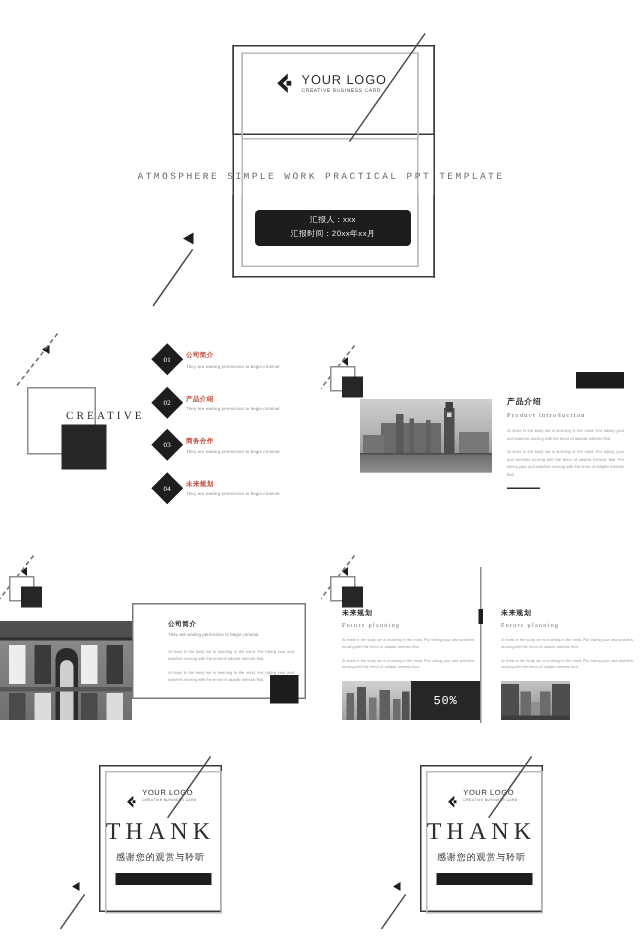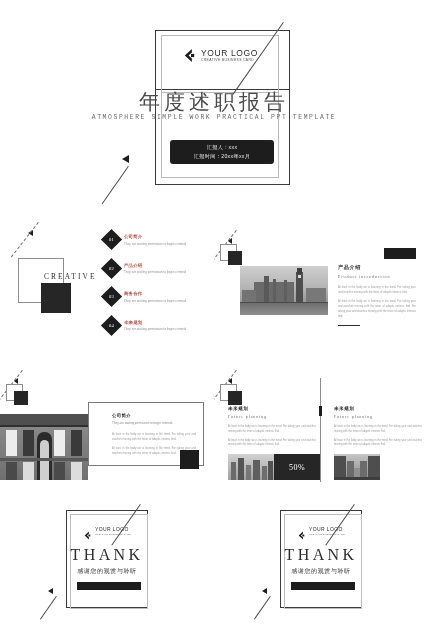--- a/index.html
+++ b/index.html
@@ -155,21 +155,21 @@
   .fu-h2 { font-size: 4px; color: #6a6a6a; letter-spacing: 0.9px; margin-top: 3px; font-family: "Liberation Serif", serif; }
   .fu-body { margin-top: 6px; font-size: 2.6px; color: #9a9a9a; line-height: 1.85; text-align: justify; }
   .fu-body p + p { margin-top: 4px; }
   .fu-stat { position: absolute; top: 96px; display: flex; width: 92px; height: 26px; }
   .fu-stat.left { left: 14px; }
   .fu-stat.right { left: 120px; }
   .fu-stat .ph { width: 46px; height: 26px; position: relative; overflow: hidden; }
   .fu-stat .val {
     width: 46px; height: 26px; background: #262626; color: #fff;
     display: flex; align-items: center; justify-content: center;
-    font-family: Liberation Serif, serif; font-size: 8px; letter-spacing: 0.5px;
+    font-family: Liberation Mono, monospace; font-size: 8px; letter-spacing: 0.5px;
   }
 
   
   .thank { top: 498px; width: 214px; height: 132px; }
   #thank1 { left: 0; }
   #thank2 { left: 214px; }
   .tk-outer { position: absolute; left: 66px; top: 12px; width: 82px; height: 98px; border: 1.1px solid #3b3b3b; }
   .tk-inner { position: absolute; left: 70px; top: 16px; width: 78px; height: 95px; border: 0.8px solid #bdbdbd; }
   .tk-logo { position: absolute; left: 0; right: 0; top: 28px; display: flex; justify-content: center; }
   .tk-logo .lw { display: flex; align-items: center; gap: 3px; }
@@ -221,21 +221,20 @@
           <path d="M10.5 1 L3 8 L10.5 15 L10.5 11.2 L7 8 L10.5 4.8 Z" fill="#1d1d1d"></path>
           <rect x="9.6" y="6.3" width="3.4" height="3.4" fill="#1d1d1d"></rect>
         </svg>
       </span>
       <span class="logo-text">
         <div class="lt-main">YOUR LOGO</div>
         <div class="lt-sub">CREATIVE BUSINESS CARD</div>
       </span>
     </div>
 
-    <div class="cv-title">年度述职报告</div>
     <div class="cv-sub">ATMOSPHERE SIMPLE WORK PRACTICAL PPT TEMPLATE</div>
 
     <div class="cv-blackbox">
       <span>汇报人：xxx</span>
       <span>汇报时间：20xx年xx月</span>
     </div>
 
     <div class="cv-diag"></div>
     <div class="cv-diag2"></div>
     <div class="cv-tri">

